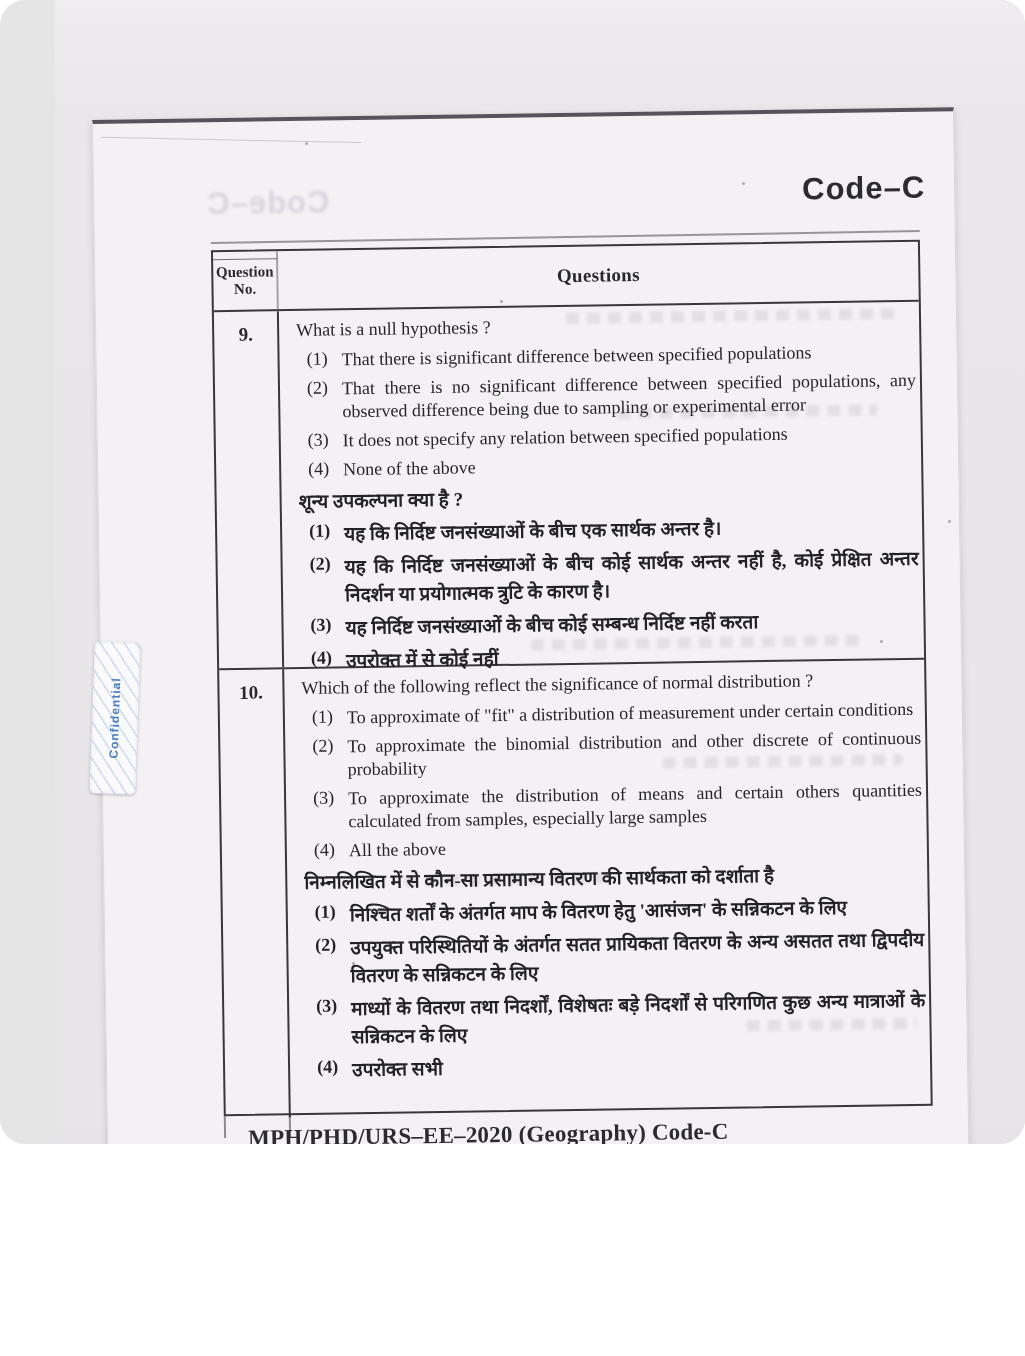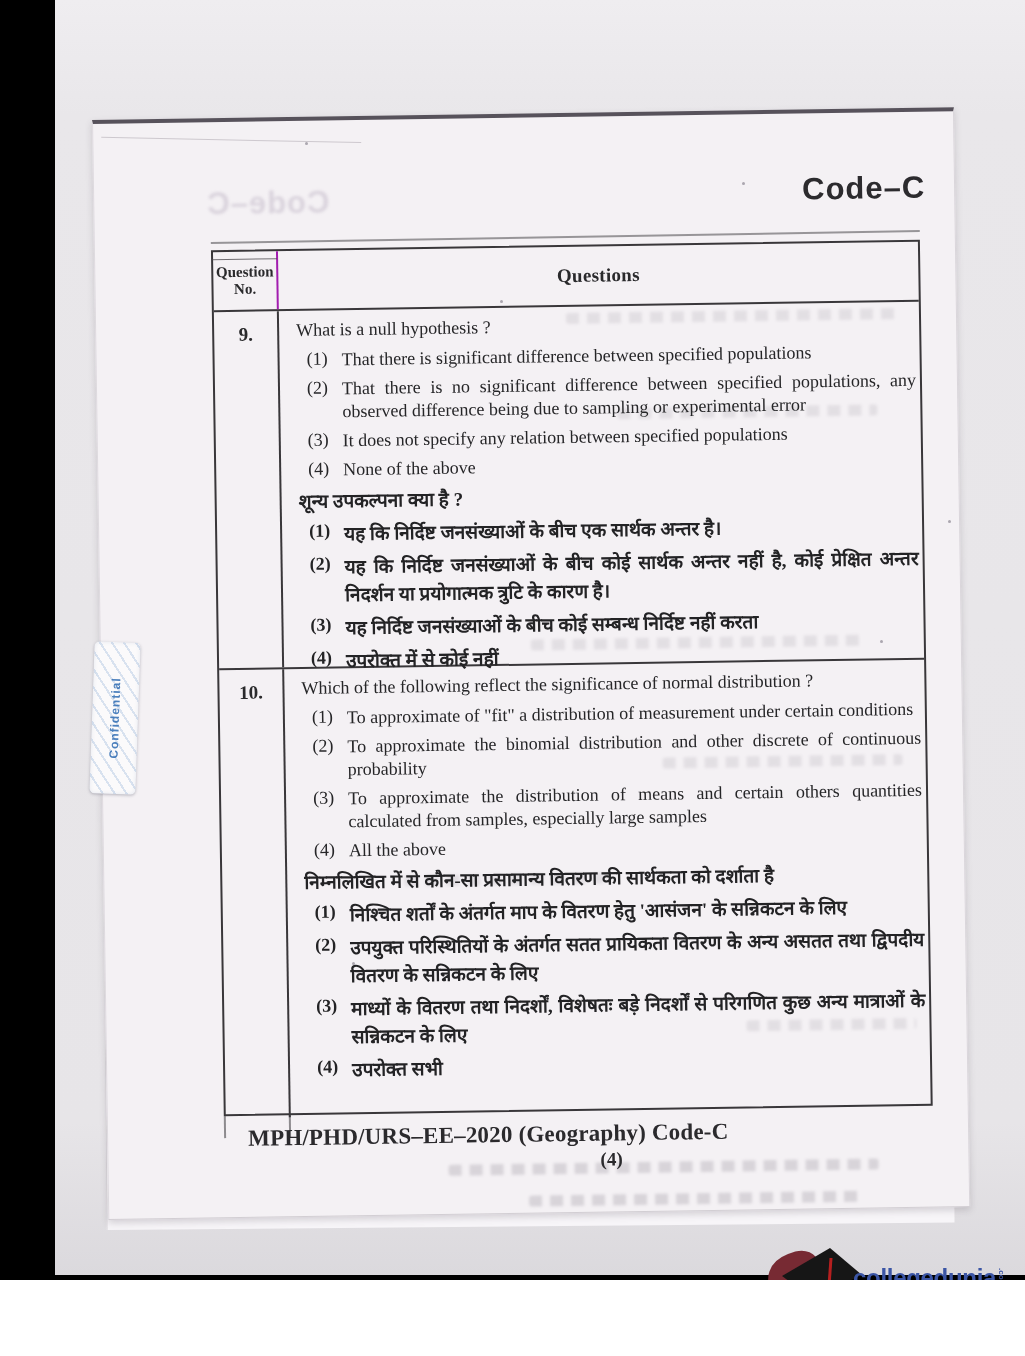--- a/index.html
+++ b/index.html
@@ -1,19 +1,19 @@
 <!DOCTYPE html>
 <html><head>
 <meta charset="utf-8">
 <style>
   * { margin:0; padding:0; box-sizing:border-box; }
   html,body { background:#ffffff; }
   .canvas {
-    position:relative; width:1025px; height:1280px; overflow:hidden;
-    background:#000000; font-family:"Liberation Serif","DejaVu Serif",serif;
+    position:relative; width:1025px; height:1144px; overflow:hidden;
+    background:#e5e5e5; font-family:"Liberation Serif","DejaVu Serif",serif;border-radius:25px;
   }
   
   .photo {
     position:absolute; left:55px; top:0; right:0; height:1275px;
     background:linear-gradient(180deg,#efedf0 0%,#e9e7ea 9%,#e7e5e8 88%,#dbd9dd 100%);
   }
   
   .sheet2 {
     position:absolute; left:97px; top:134px; width:848px; height:1096px;
     background:#f7f5f8; transform:rotate(-0.5deg); transform-origin:top left;
@@ -41,21 +41,21 @@
   }
   
   .qtable {
     position:absolute; left:116px; top:128px; width:709px; height:866px;
     border:2px solid #39373a; color:#2a2a2c;
   }
   .tbl-topline { position:absolute; left:-2px; right:-2px; top:-11px; height:2px;
     background:#4a484c; opacity:.55; transform:rotate(-0.12deg); }
   .thead { display:flex; height:60px; border-bottom:2px solid #39373a; }
   .col1-head {
-    width:65px; border-right:2px solid #a21caf; position:relative;
+    width:65px; border-right:2px solid #a3a3a3; position:relative;
     display:flex; flex-direction:column; align-items:center; justify-content:center;
     font-weight:bold; font-size:15px; line-height:17px;
   }
   .col1-head .innerline { position:absolute; left:-1px; right:-1px; top:7px; height:1px; background:#504d52; opacity:.8; }
   .col2-head { flex:1; display:flex; align-items:center; justify-content:center;
     font-weight:bold; font-size:19px; letter-spacing:.3px; }
   .qrow { display:flex; position:relative; }
   .qrow.r9 { height:358px; border-bottom:2px solid #39373a; }
   .qrow.r10 { height:448px; }
   .num-cell { width:65px; border-right:2px solid #39373a; text-align:center;

